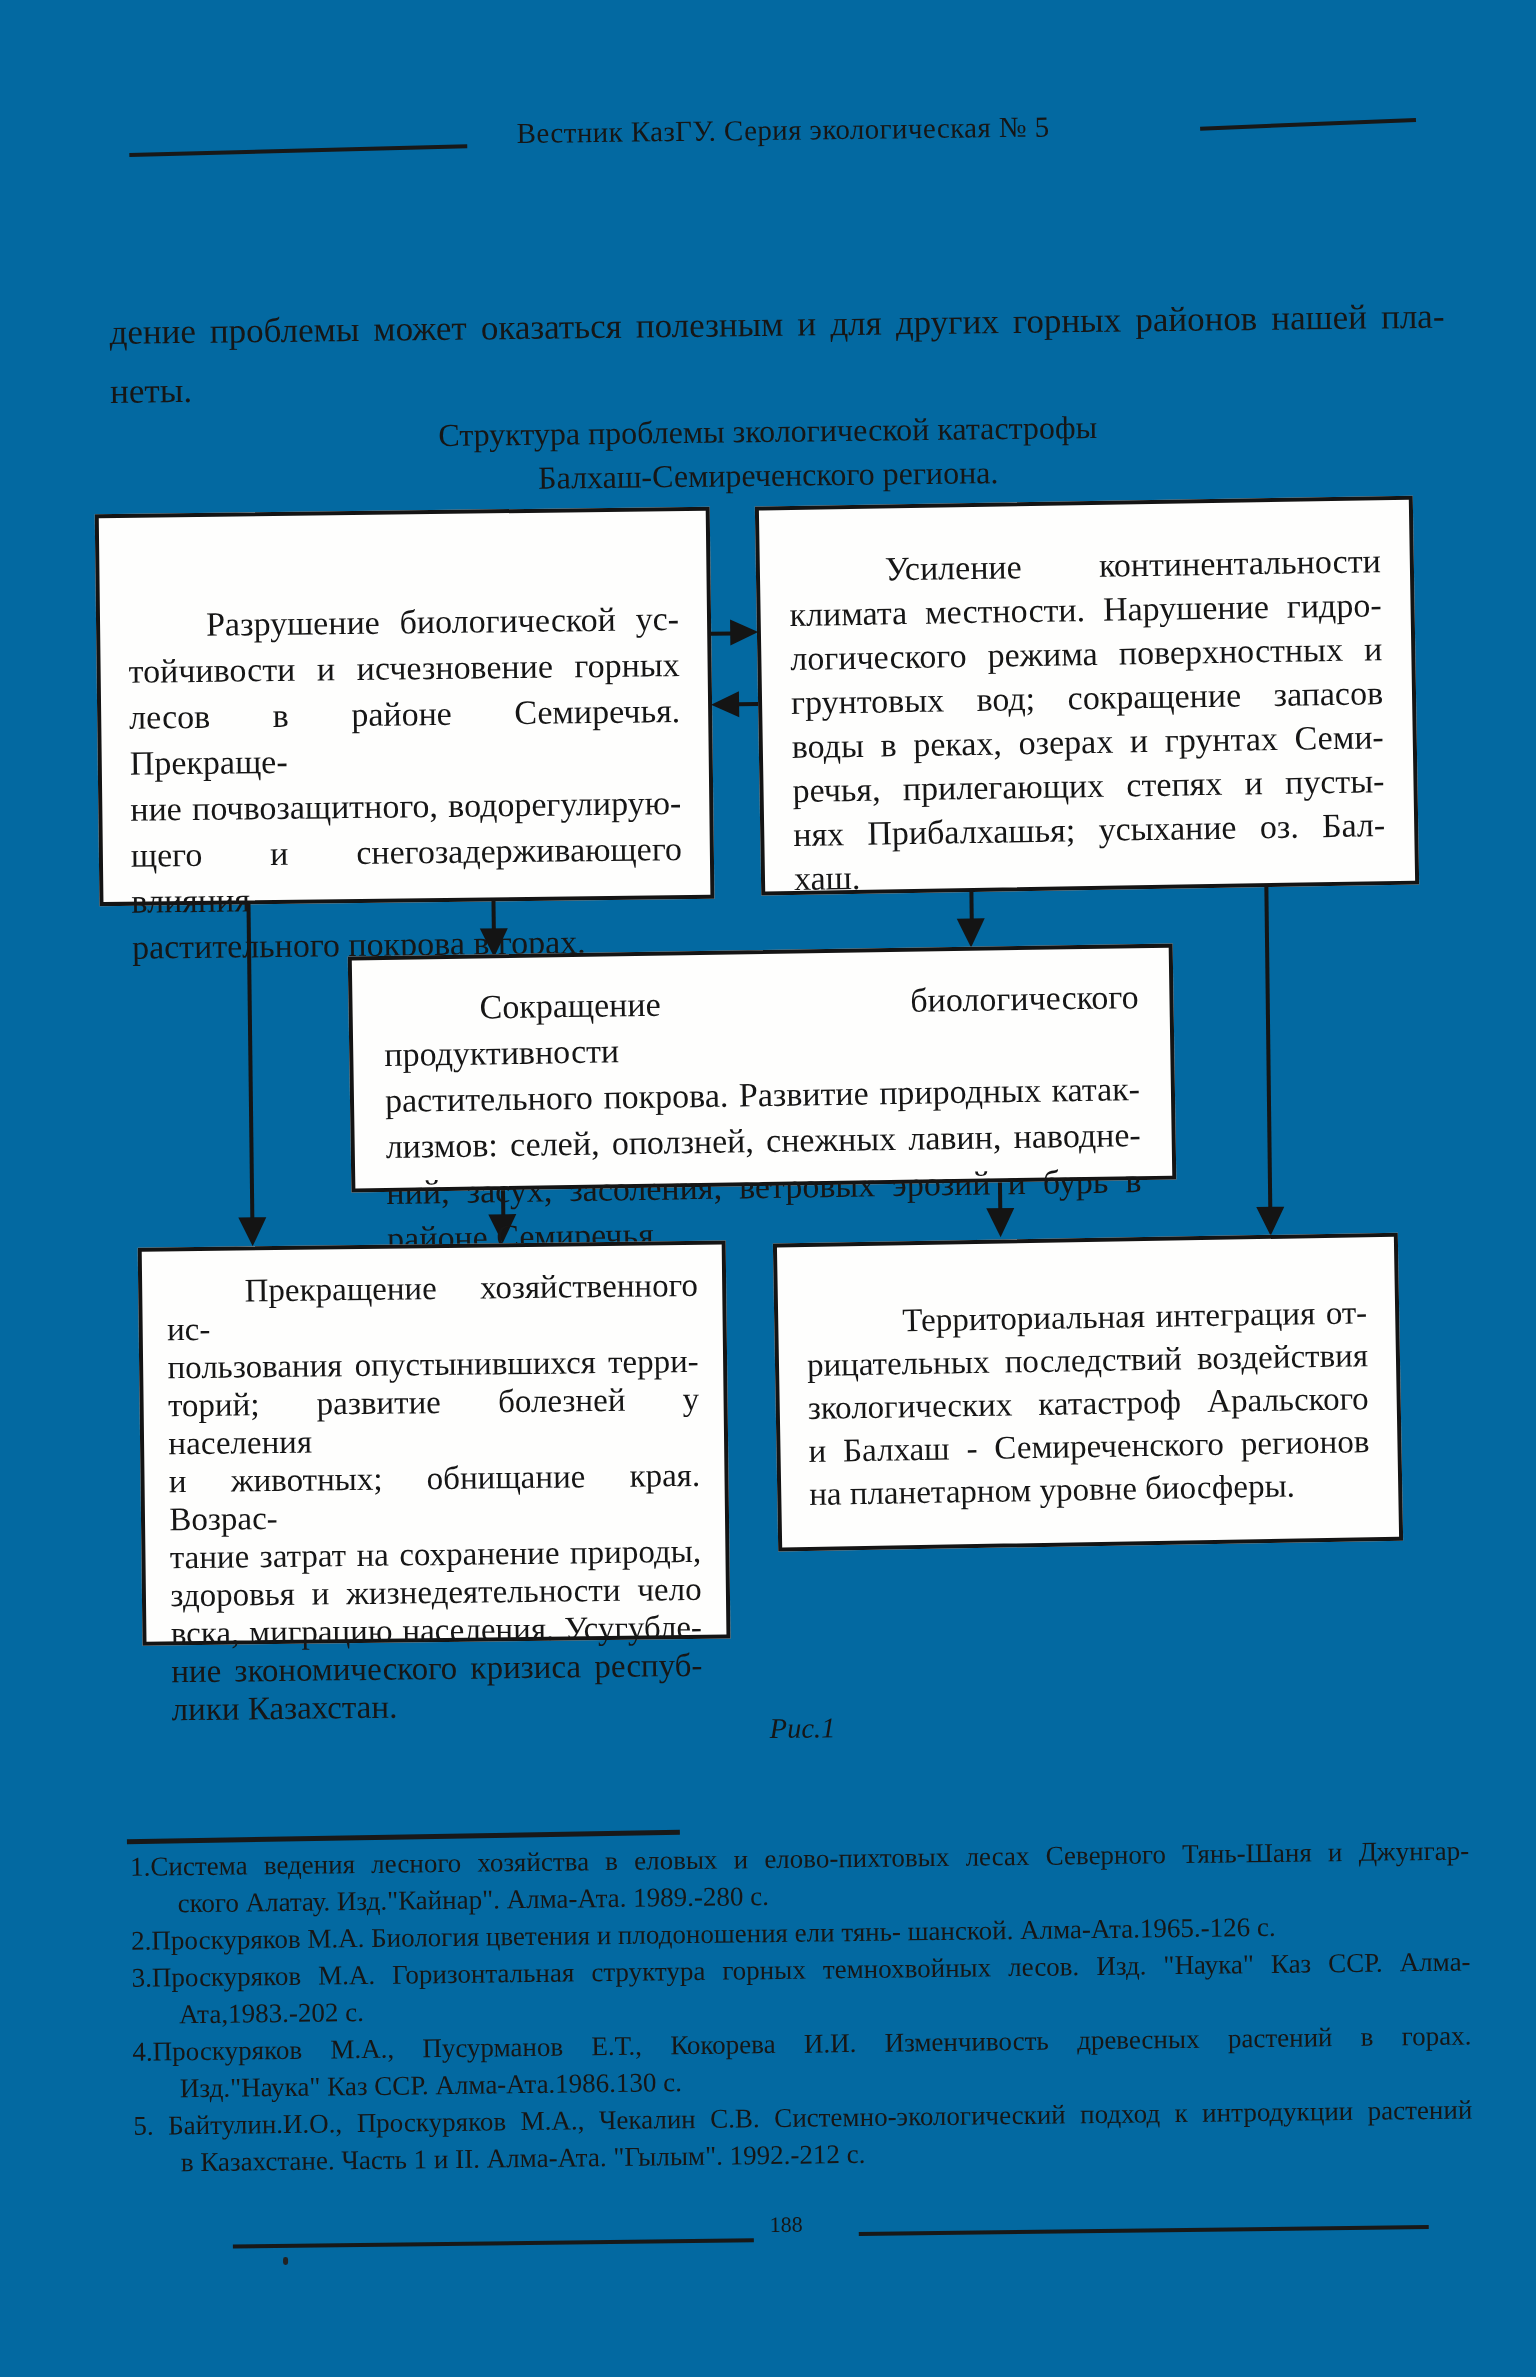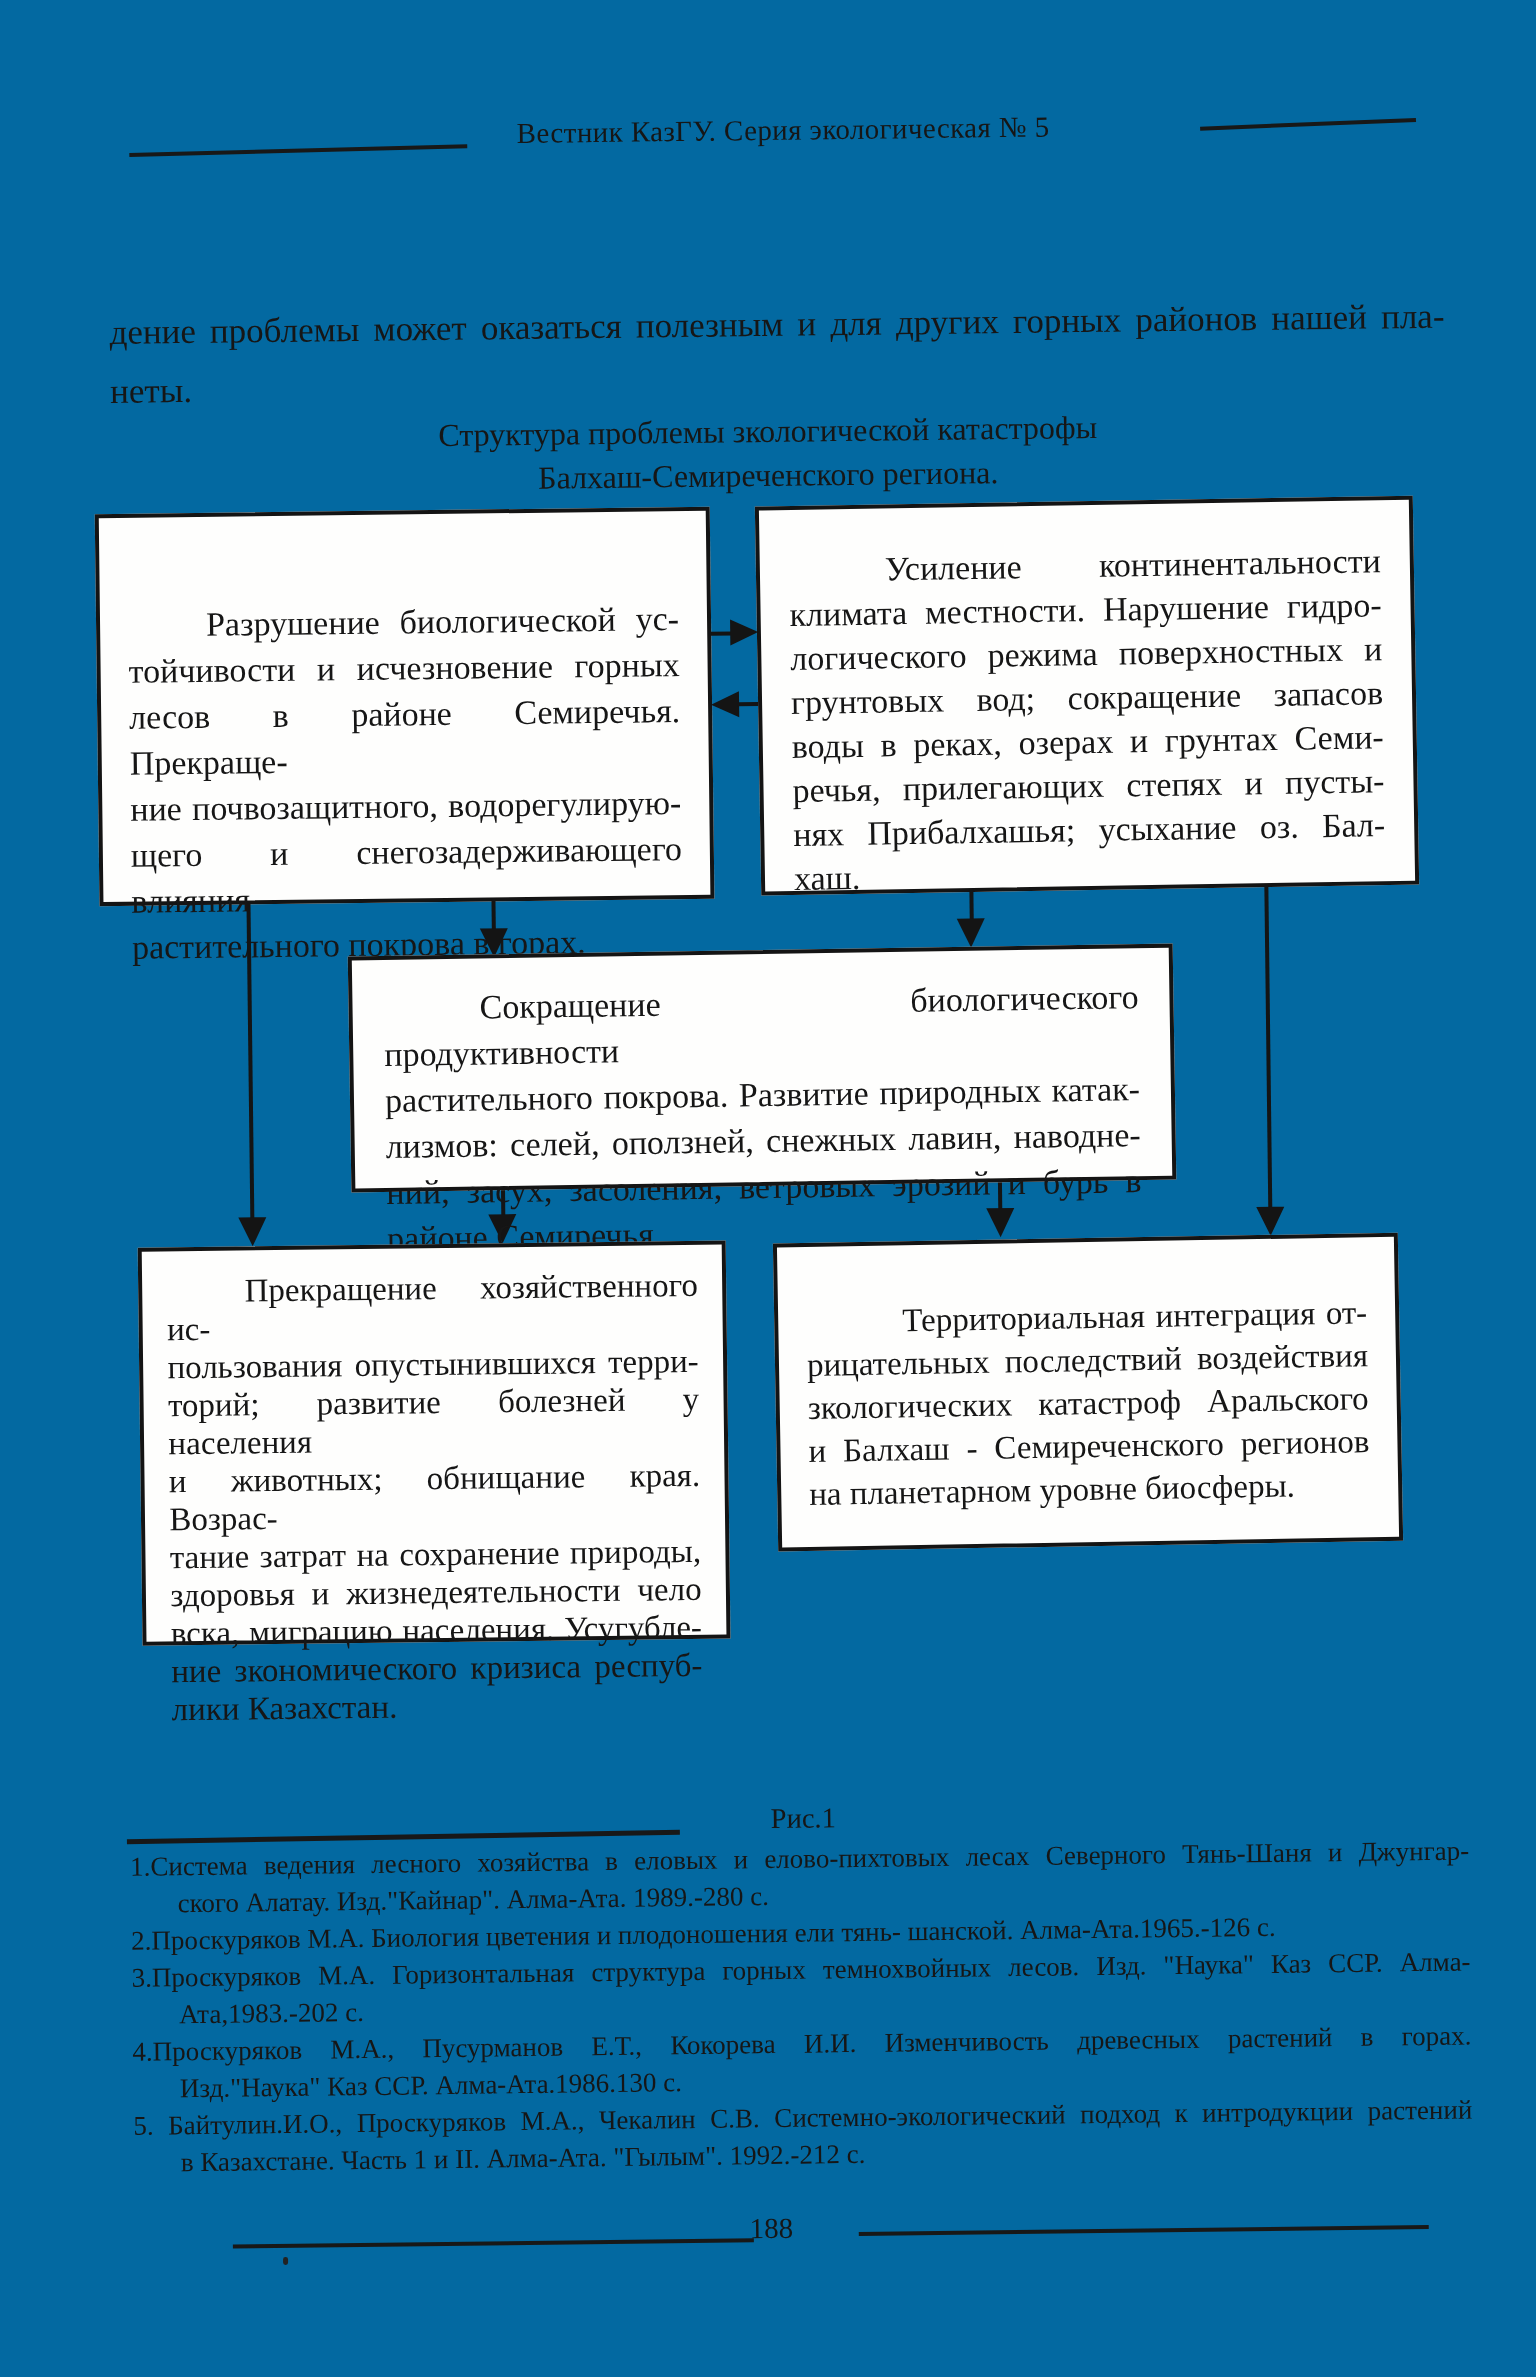--- a/index.html
+++ b/index.html
@@ -37,21 +37,21 @@
               border-left:28px solid #141414;}
   .head-left{position:absolute;width:0;height:0;
              border-top:13px solid transparent;border-bottom:13px solid transparent;
              border-right:28px solid #141414;}
   
   .caption{position:absolute;font-size:28.5px;}
   .fn-rule{position:absolute;height:4.9px;background:#181818;}
   .refs{position:absolute;font-size:27px;line-height:37px;}
   .refs .cont{padding-left:47px;}
   .ftr-rule{position:absolute;height:4.1px;background:#181818;}
-  .pagenum{position:absolute;font-size:29px;text-align:left;}
+  .pagenum{position:absolute;font-size:22px;text-align:center;}
   .speck{position:absolute;width:4.9px;height:8.1px;background:#222;border-radius:2.4px;}
 </style>
 </head>
 <body>
 
 <div class="page">
   <div class="scan">
 
     <div class="hdr-rule" style="left:142px;top:143px;width:338px;transform:rotate(-0.8deg);"></div>
     <div class="hdr-text" style="left:389px;top:114px;width:814px;">Вестник КазГУ. Серия экологическая № 5</div>
@@ -134,21 +134,21 @@
 
       <div class="fbox b-integration">
         <span class="ln jl ind2">Территориальная интеграция от-</span>
         <span class="ln jl">рицательных последствий воздействия</span>
         <span class="ln jl">зкологических катастроф Аральского</span>
         <span class="ln jl">и Балхаш - Семиреченского регионов</span>
         <span class="ln ll">на планетарном уровне биосферы.</span>
       </div>
     </div>
 
-    <div class="caption" style="left:763px;top:1803px;">Рис.1</div>
+    <div class="caption" style="left:763px;top:1713px;font-style:italic;">Рис.1</div>
 
     <div class="fn-rule" style="left:119px;top:1830px;width:553px;transform:rotate(-0.3deg);"></div>
     <div class="refs" style="left:122px;top:1841px;width:1339px;">
       <div>
         <div class="jl">1.Система ведения лесного хозяйства в еловых и елово-пихтовых лесах Северного Тянь-Шаня и Джунгар-</div>
         <div class="cont ll">ского Алатау. Изд."Кайнар". Алма-Ата. 1989.-280 с.</div>
       </div>
       <div>
         <div class="ll">2.Проскуряков М.А. Биология цветения и плодоношения ели тянь- шанской. Алма-Ата.1965.-126 с.</div>
       </div>

